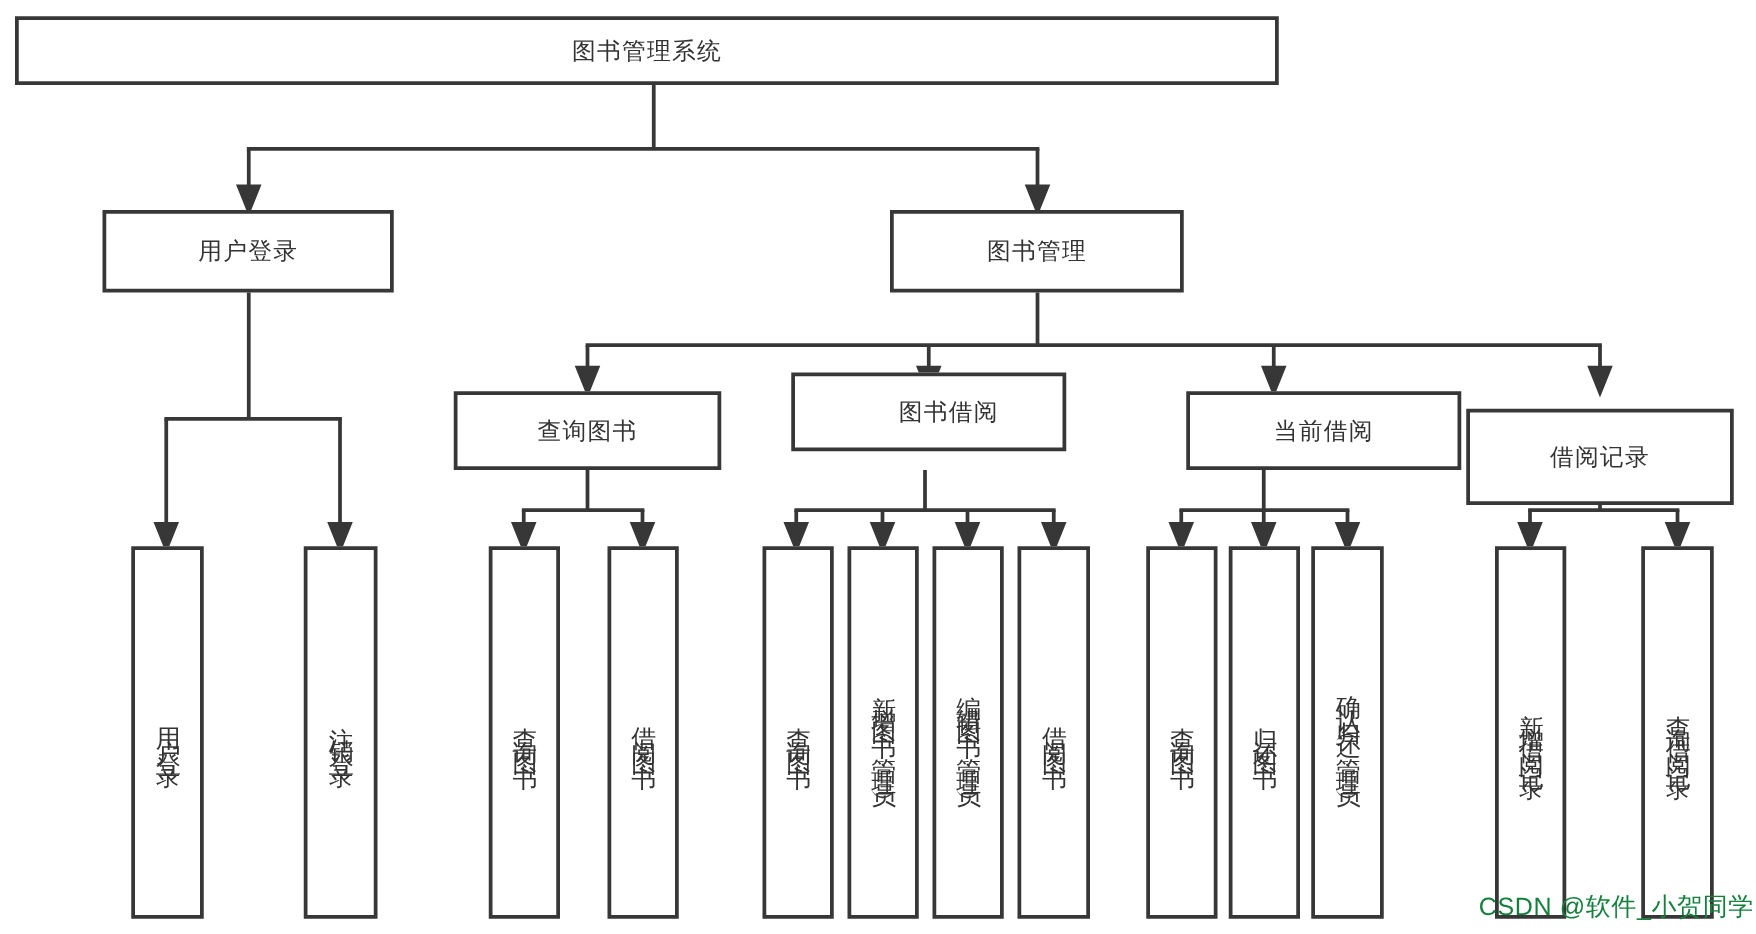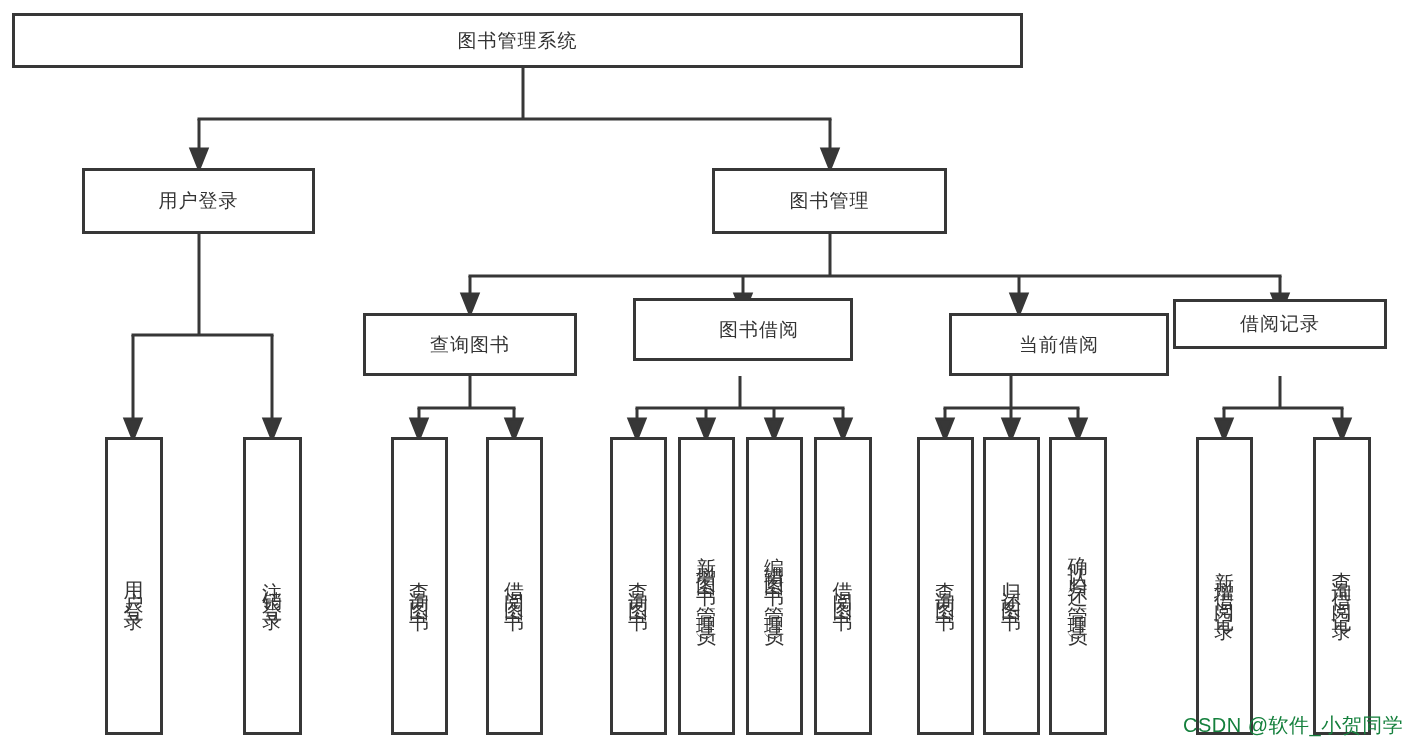--- a/index.html
+++ b/index.html
@@ -123,21 +123,21 @@
 
   <div class="box" style="left:363px;top:313px;width:214px;height:63px;">
     <span class="h-label">查询图书</span>
   </div>
   <div class="box" style="left:633px;top:298px;width:220px;height:63px;padding-left:32px;">
     <span class="h-label">图书借阅</span>
   </div>
   <div class="box" style="left:909px;top:313px;width:220px;height:63px;margin-left:40px;">
     <span class="h-label">当前借阅</span>
   </div>
-  <div class="box" style="left:1173px;top:299px;width:214px;height:50px;">
+  <div class="box" style="left:1173px;top:327px;width:214px;height:77px;">
     <span class="h-label">借阅记录</span>
   </div>
 
   <div class="box leaf" style="left:105px;top:437px;width:58px;height:298px;">
     <span class="v-label">用户登录</span>
   </div>
   <div class="box leaf" style="left:243px;top:437px;width:59px;height:298px;">
     <span class="v-label">注销登录</span>
   </div>
   <div class="box leaf" style="left:391px;top:437px;width:57px;height:298px;">

